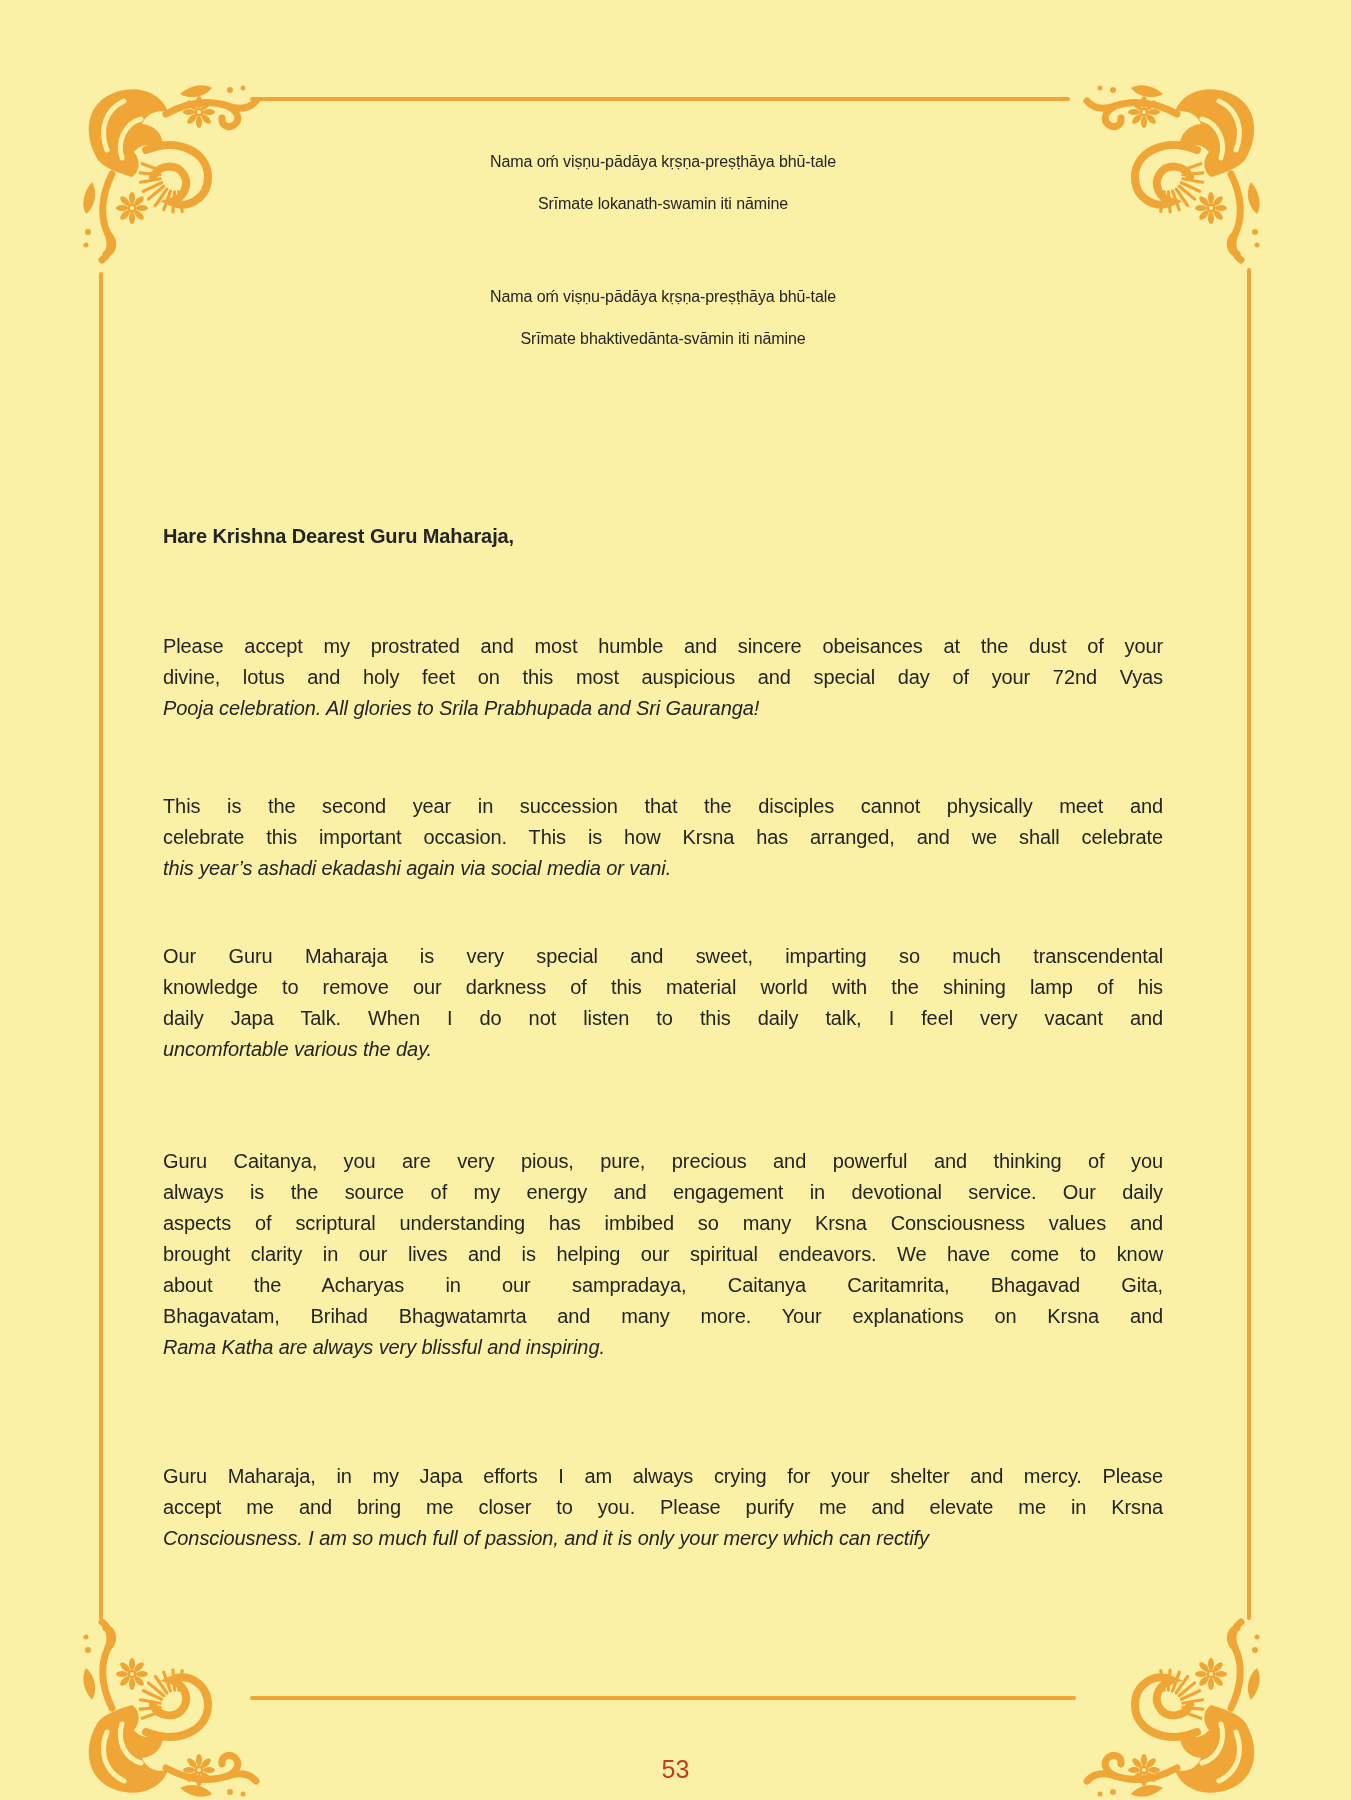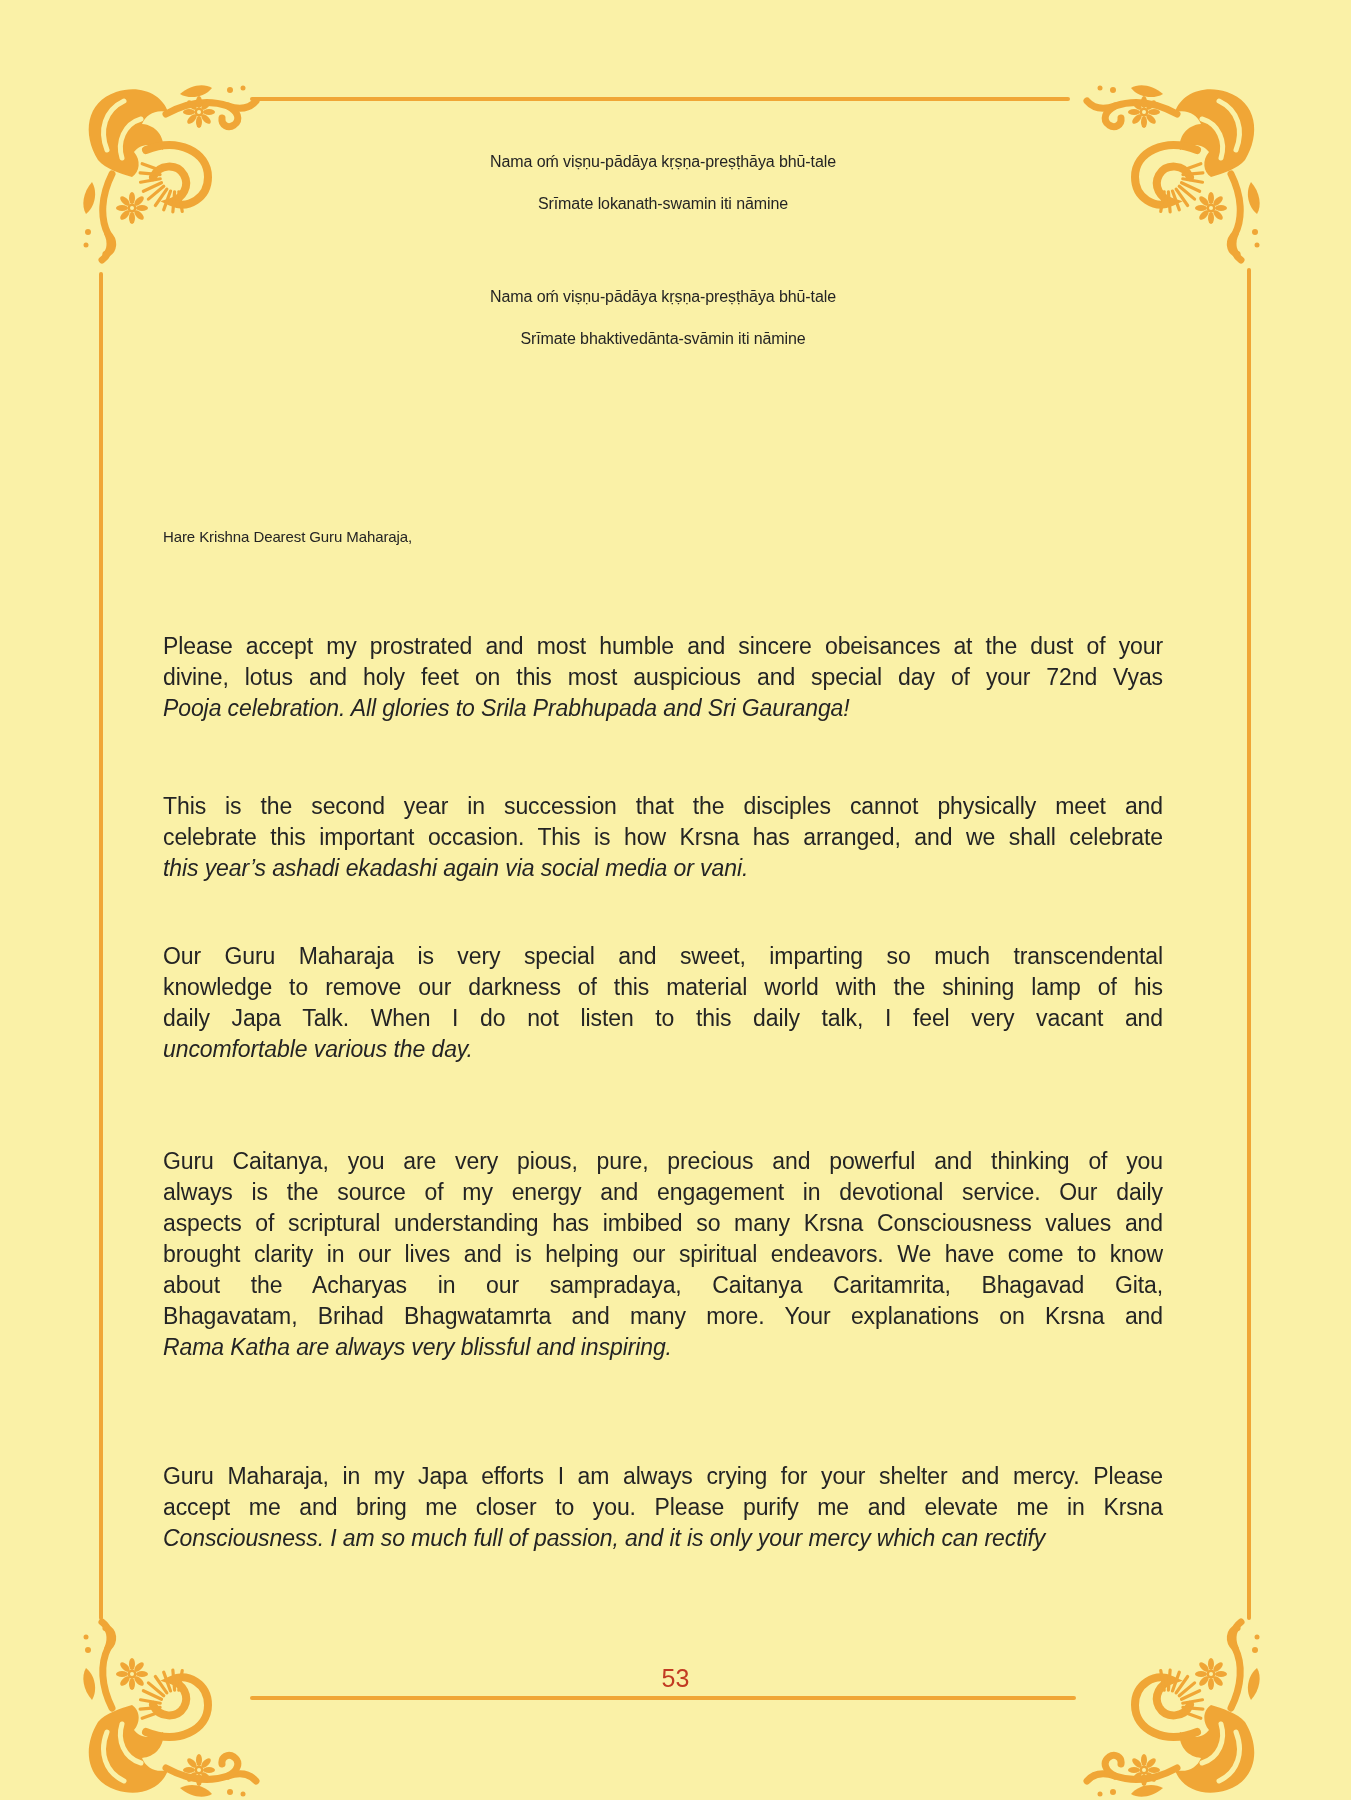--- a/index.html
+++ b/index.html
@@ -25,24 +25,24 @@
   .corner.br{left:1065px;top:1592px;transform:scale(-1,-1);}
   .orn-fill{fill:var(--ornament,#F0A636);}
   .orn-st{fill:none;stroke:var(--ornament,#F0A636);stroke-width:7;stroke-linecap:round;}
   .orn-st2{fill:none;stroke:var(--ornament,#F0A636);stroke-width:8;stroke-linecap:round;}
   .orn-cut{fill:none;stroke:var(--background,#FAF1A7);stroke-width:5;stroke-linecap:round;}
   .orn-ray{stroke:var(--ornament,#F0A636);stroke-width:3.2;stroke-linecap:round;}
   .bgdot{fill:var(--background,#FAF1A7);}
   
   .blk{position:absolute;left:163px;width:1000px;letter-spacing:-0.1px;}
   .vline{font-size:16px;line-height:42px;text-align:center;}
-  .greet{font-size:15px;line-height:31px;}
-  .jline{font-size:23px;line-height:31px;text-align:justify;text-align-last:justify;}
+  .greet{font-size:20px;line-height:31px;font-weight:bold;}
+  .jline{font-size:20px;line-height:31px;text-align:justify;text-align-last:justify;}
   .para .jline:last-child{text-align-last:left;font-style:italic;}
-  .pageno{position:absolute;left:0;top:1666px;width:1351px;text-align:center;
+  .pageno{position:absolute;left:0;top:1757px;width:1351px;text-align:center;
           font-size:25px;line-height:25px;color:var(--page-number,#C23B22);}
 </style>
 </head>
 <body style="--background: #FAF1A7; --ornament: #F0A636; --text: #242424; --page-number: #C23B22;">
 
 <svg width="0" height="0" style="position:absolute" aria-hidden="true">
   <defs>
     <g id="rosette">
       <g class="orn-fill">
         <ellipse cy="-10" rx="3" ry="6"></ellipse>

